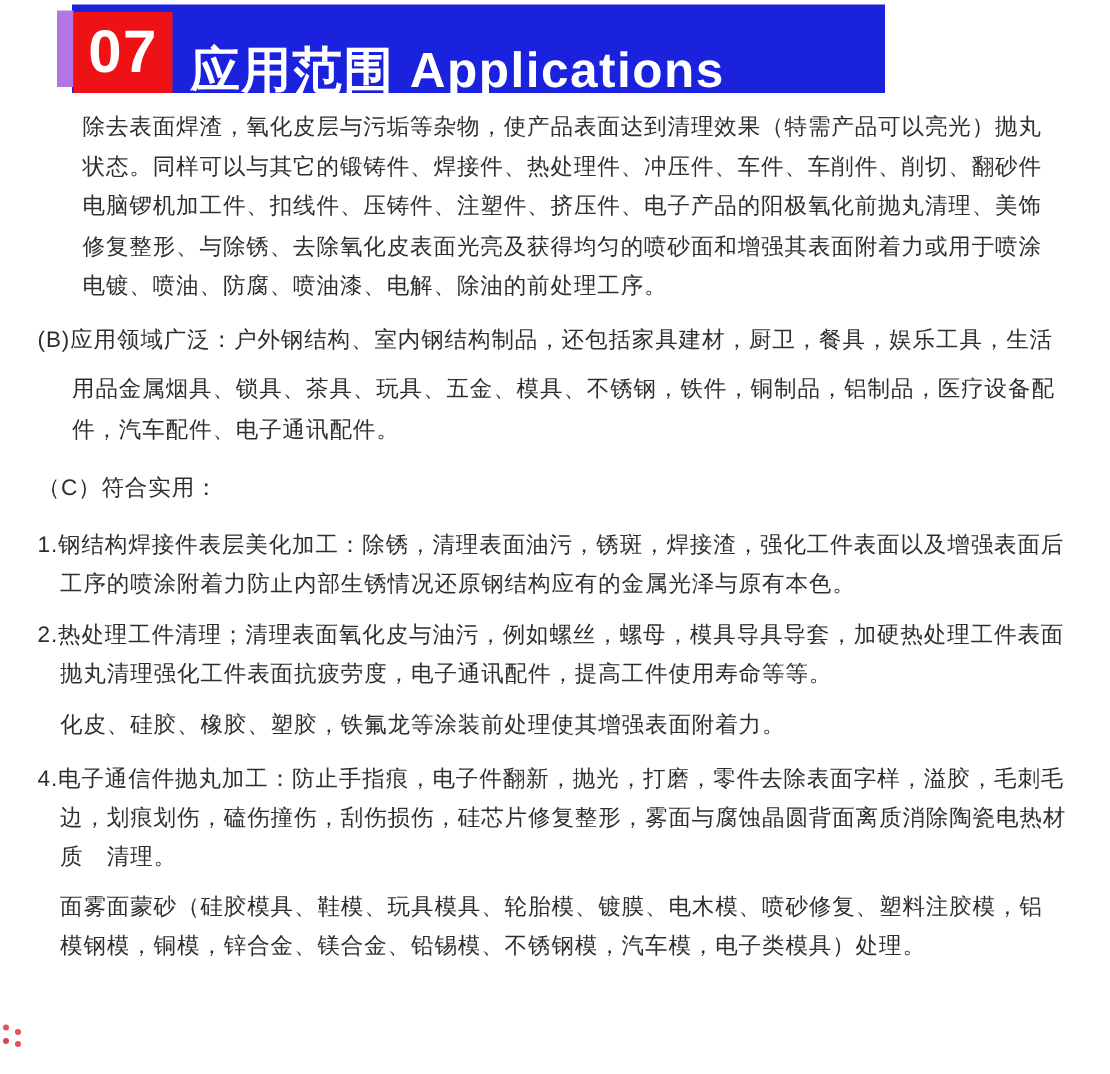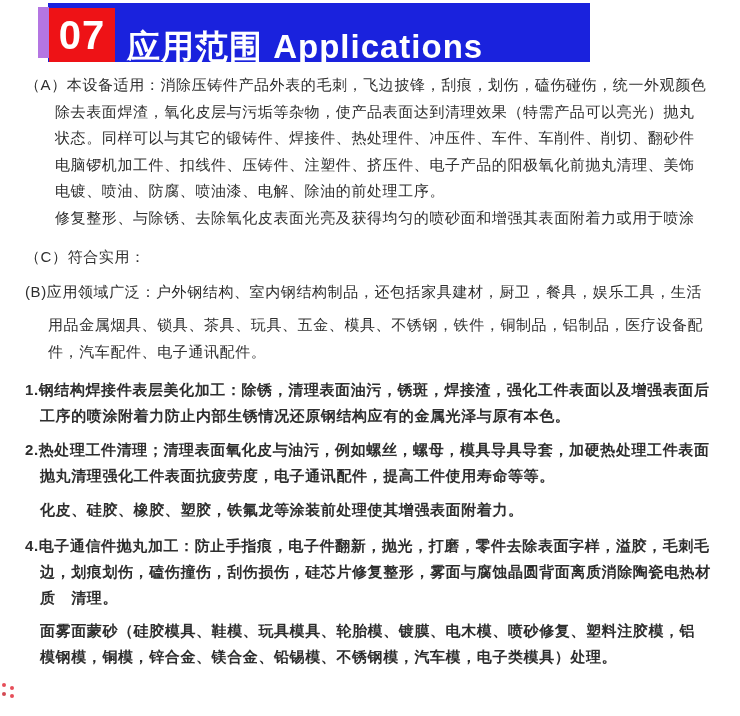--- a/index.html
+++ b/index.html
@@ -25,21 +25,21 @@
   .para-a .line { line-height:26.5px; }
   .para-a .cont { padding-left:30px; }
 
   .para-b { margin-top:8px; }
   .para-b .line { line-height:27px; }
   .para-b .cont { padding-left:23px; }
   .para-b .gap { margin-top:6px; }
 
   .c-heading { margin-top:13px; line-height:26px; }
 
-  .item { margin-top:8px;font-weight:bold; }
+  .item { margin-top:8px; }
   .item .line { line-height:26px; }
   .item .cont { padding-left:15px; }
   .item-1 { margin-top:12px; }
   .item-4 { margin-top:10px; }
   .item-5 { margin-top:7px; }
 
   
   .red-mark { position:absolute; left:2px; top:683px; width:4px; height:4px;
               border-radius:50%; background:#e02330; opacity:0.8;
               box-shadow: 8px 3px 0 0 #e02330, 0px 9px 0 0 #c81c28, 8px 11px 0 0 #e02330; }
@@ -54,36 +54,35 @@
     <div class="accent-strip"></div>
     <div class="num-box">
       <span>07</span>
     </div>
     <h1 class="banner-title">应用范围 Applications</h1>
   </header>
 
   <main class="content">
 
     <p class="para para-a">
-      <span class="line">（A）本设备适用：消除压铸件产品外表的毛刺，飞边披锋，刮痕，划伤，磕伤碰伤，统一外观颜色</span>
       <span class="line cont">除去表面焊渣，氧化皮层与污垢等杂物，使产品表面达到清理效果（特需产品可以亮光）抛丸</span>
       <span class="line cont">状态。同样可以与其它的锻铸件、焊接件、热处理件、冲压件、车件、车削件、削切、翻砂件</span>
       <span class="line cont">电脑锣机加工件、扣线件、压铸件、注塑件、挤压件、电子产品的阳极氧化前抛丸清理、美饰</span>
+      <span class="line cont">修复整形、与除锈、去除氧化皮表面光亮及获得均匀的喷砂面和增强其表面附着力或用于喷涂</span>
       <span class="line cont">电镀、喷油、防腐、喷油漆、电解、除油的前处理工序。</span>
-      <span class="line cont">修复整形、与除锈、去除氧化皮表面光亮及获得均匀的喷砂面和增强其表面附着力或用于喷涂</span>
-    </p>
-
-    <p class="para c-heading">
-      <span class="line">（C）符合实用：</span>
     </p>
 
     <p class="para para-b">
       <span class="line">(B)应用领域广泛：户外钢结构、室内钢结构制品，还包括家具建材，厨卫，餐具，娱乐工具，生活</span>
       <span class="line cont gap">用品金属烟具、锁具、茶具、玩具、五金、模具、不锈钢，铁件，铜制品，铝制品，医疗设备配</span>
       <span class="line cont">件，汽车配件、电子通讯配件。</span>
+    </p>
+
+    <p class="para c-heading">
+      <span class="line">（C）符合实用：</span>
     </p>
 
     <p class="para item item-1">
       <span class="line">1.钢结构焊接件表层美化加工：除锈，清理表面油污，锈斑，焊接渣，强化工件表面以及增强表面后</span>
       <span class="line cont">工序的喷涂附着力防止内部生锈情况还原钢结构应有的金属光泽与原有本色。</span>
     </p>
 
     <p class="para item item-2">
       <span class="line">2.热处理工件清理；清理表面氧化皮与油污，例如螺丝，螺母，模具导具导套，加硬热处理工件表面</span>
       <span class="line cont">抛丸清理强化工件表面抗疲劳度，电子通讯配件，提高工件使用寿命等等。</span>

